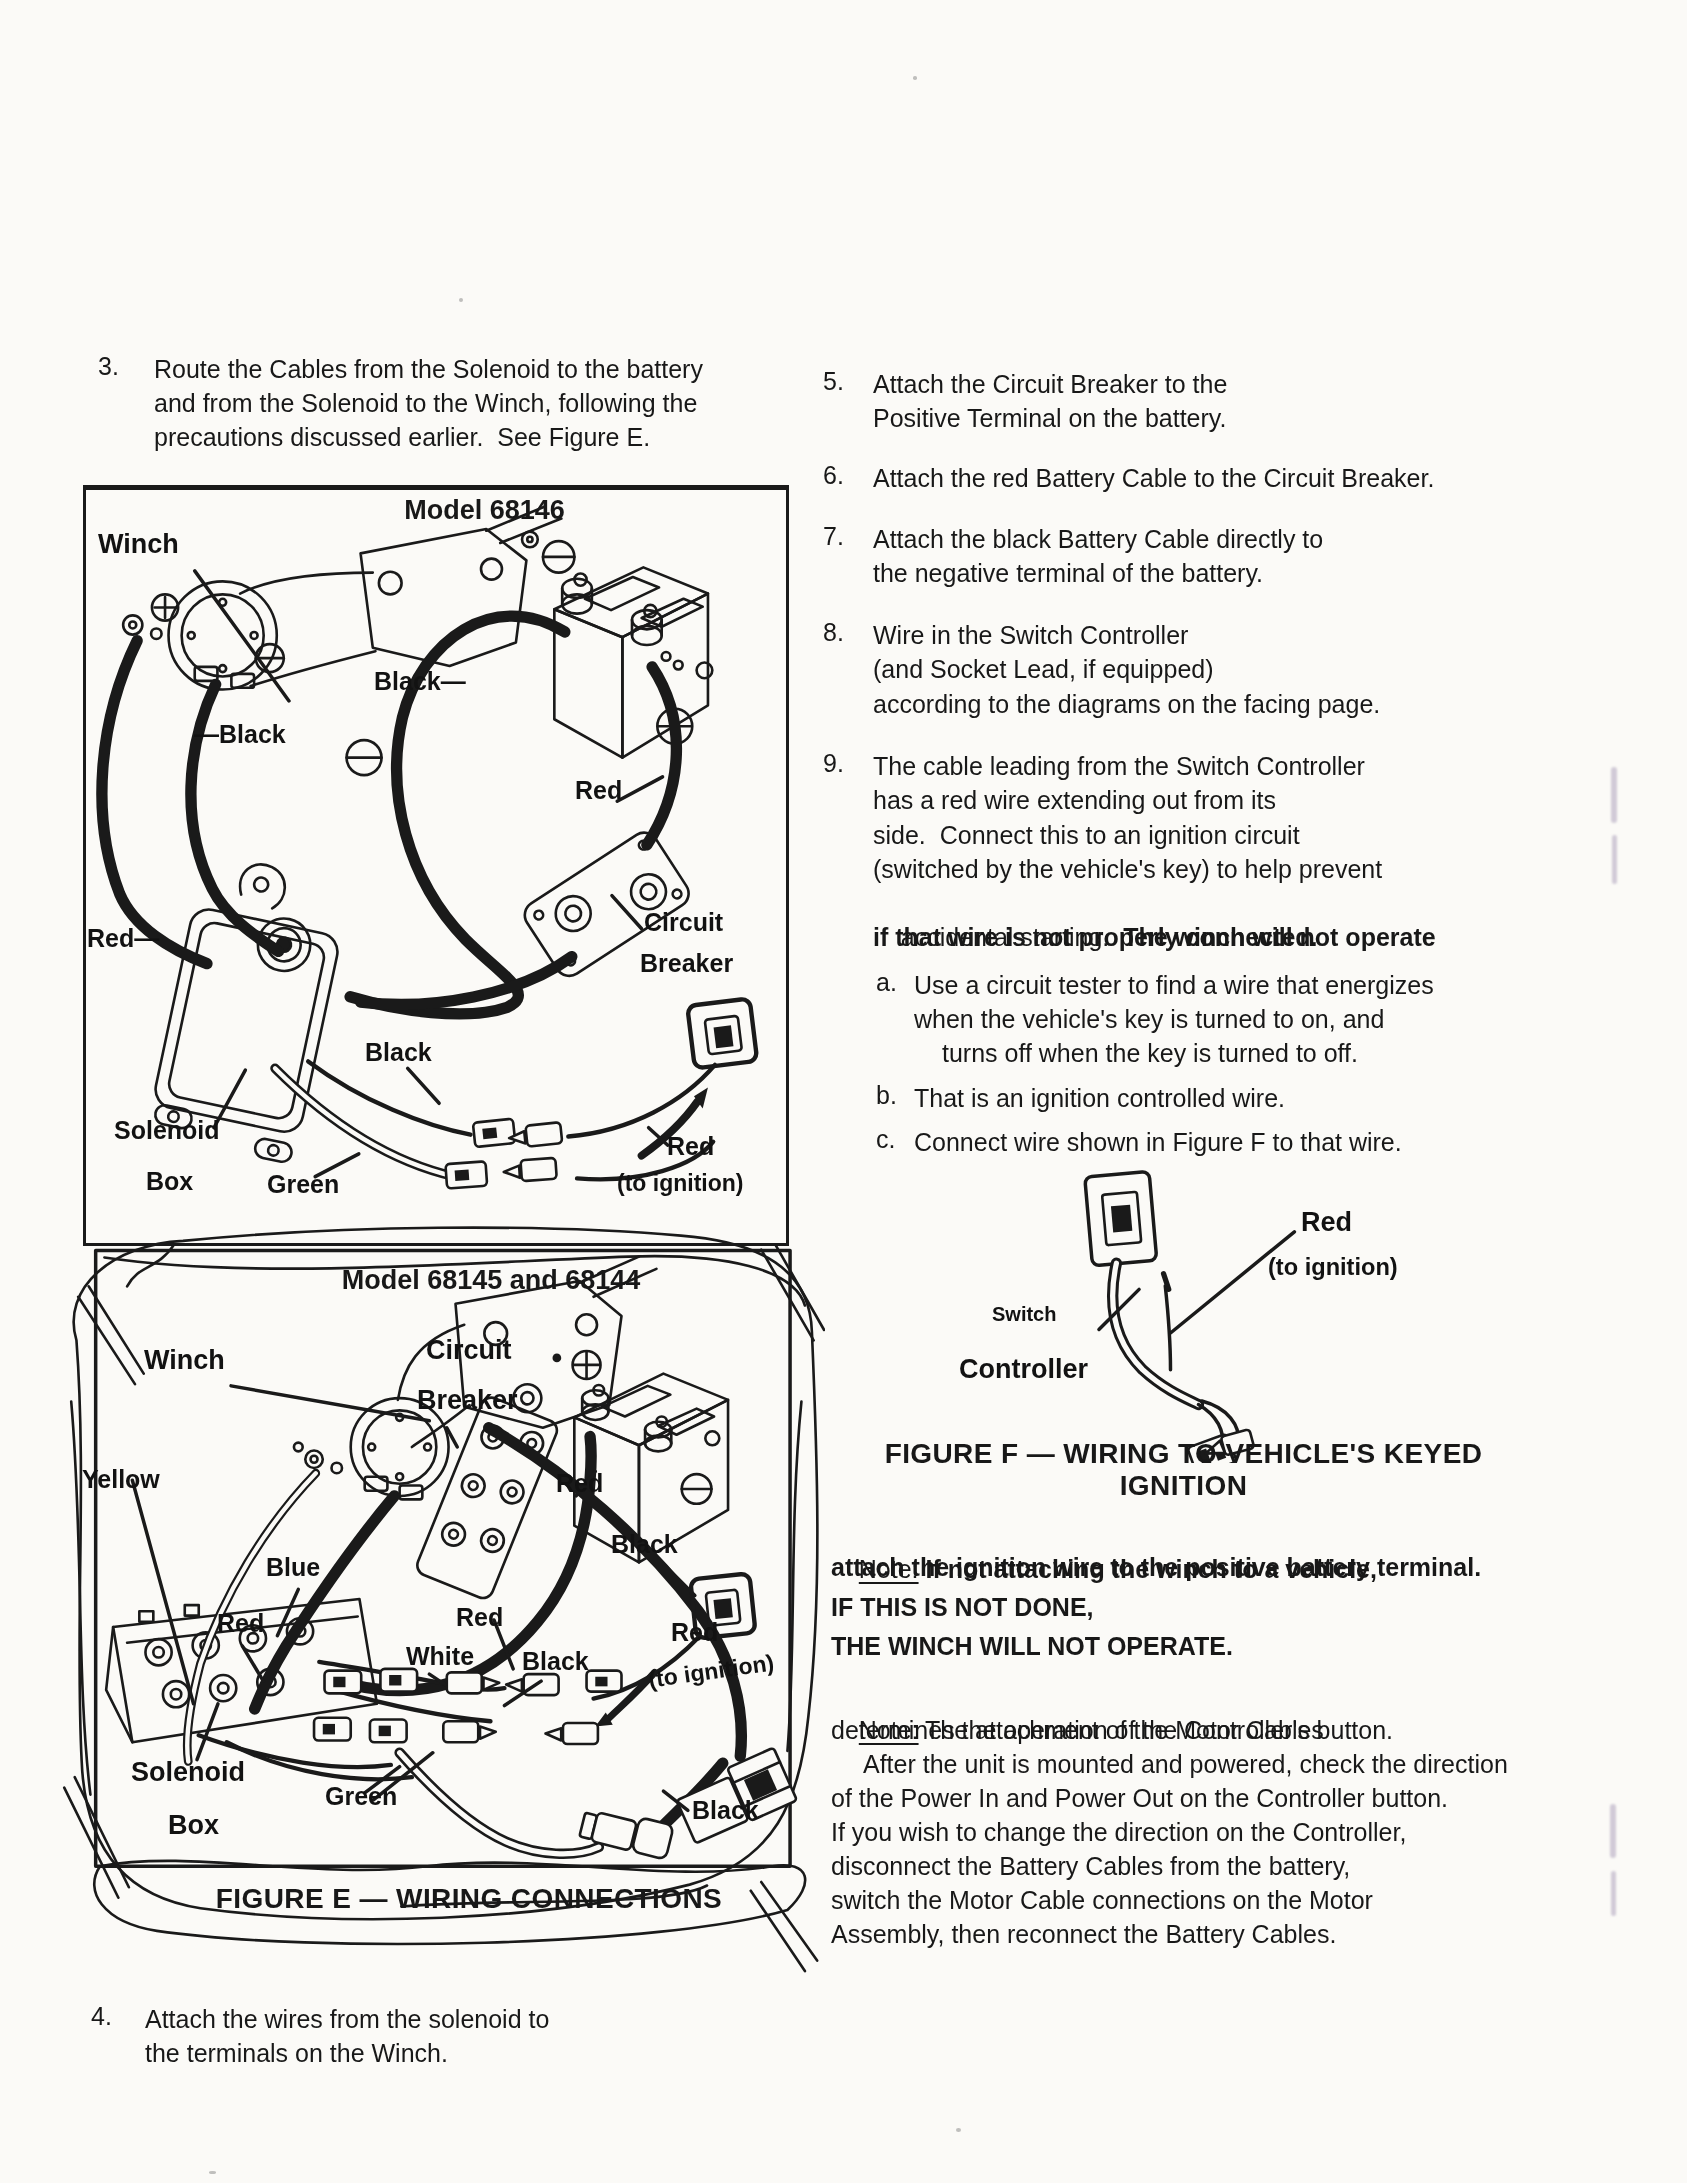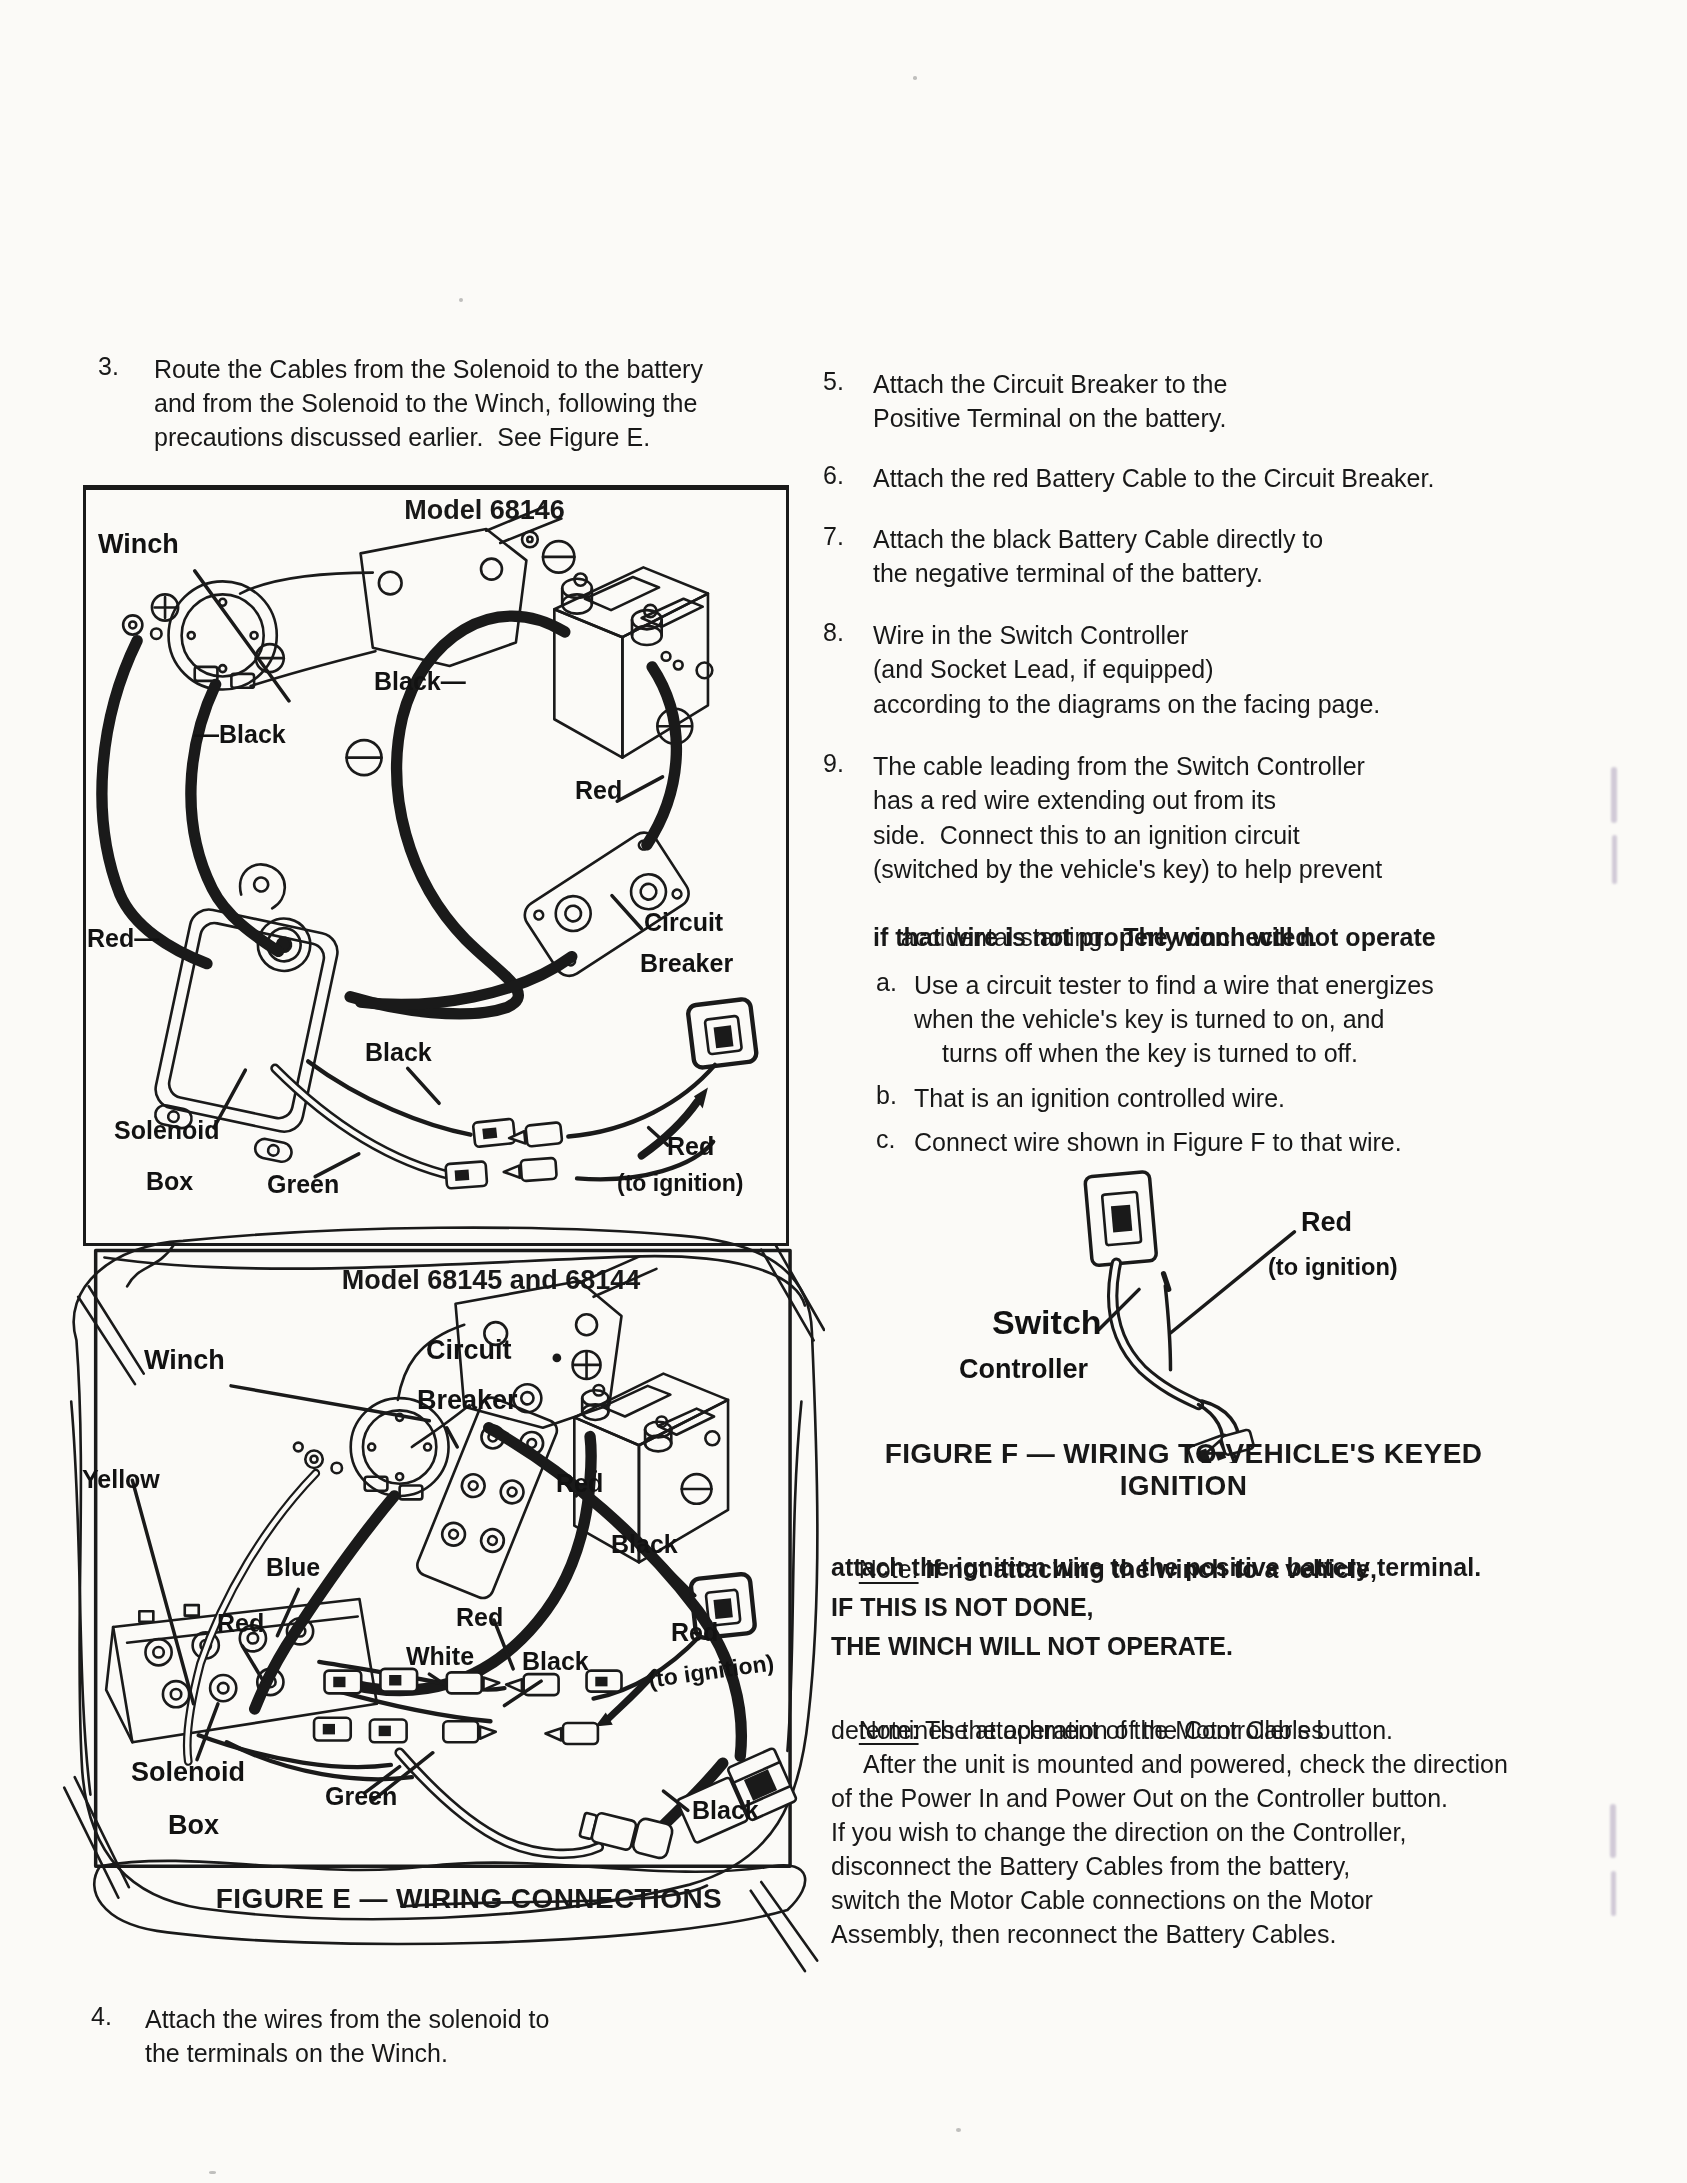--- a/index.html
+++ b/index.html
@@ -458,21 +458,21 @@
       </g>
       <g stroke-width="4">
         <path d="M432,80 L290,196"></path>
         <path d="M208,192 L254,146"></path>
       </g>
     </g>
   </svg>
 
   <div class="dlabel" style="left:1301px;top:1207px;font-size:27px;">Red</div>
   <div class="dlabel" style="left:1268px;top:1254px;font-size:23.6px;">(to ignition)</div>
-  <div class="dlabel" style="left:992px;top:1303px;font-size:34px;">Switch</div>
+  <div class="dlabel" style="left:992px;top:1303px;font-size:20px;">Switch</div>
   <div class="dlabel" style="left:959px;top:1354px;font-size:27px;">Controller</div>
 
   <div class="caption" style="left:821px;top:1438px;width:725px;">FIGURE F — WIRING TO VEHICLE'S KEYED IGNITION</div>
 
   <div class="tline bold" style="left:831px;top:1511px;line-height:39px;">
     <span class="note-tag">Note:</span><span> If not attaching the winch to a vehicle,</span>
   </div>
   <div class="tline bold" style="left:831px;top:1550px;">attach the ignition wire to the positive battery terminal.</div>
   <div class="tline bold" style="left:831px;top:1590px;">IF THIS IS NOT DONE,</div>
   <div class="tline bold" style="left:831px;top:1629px;">THE WINCH WILL NOT OPERATE.</div>

